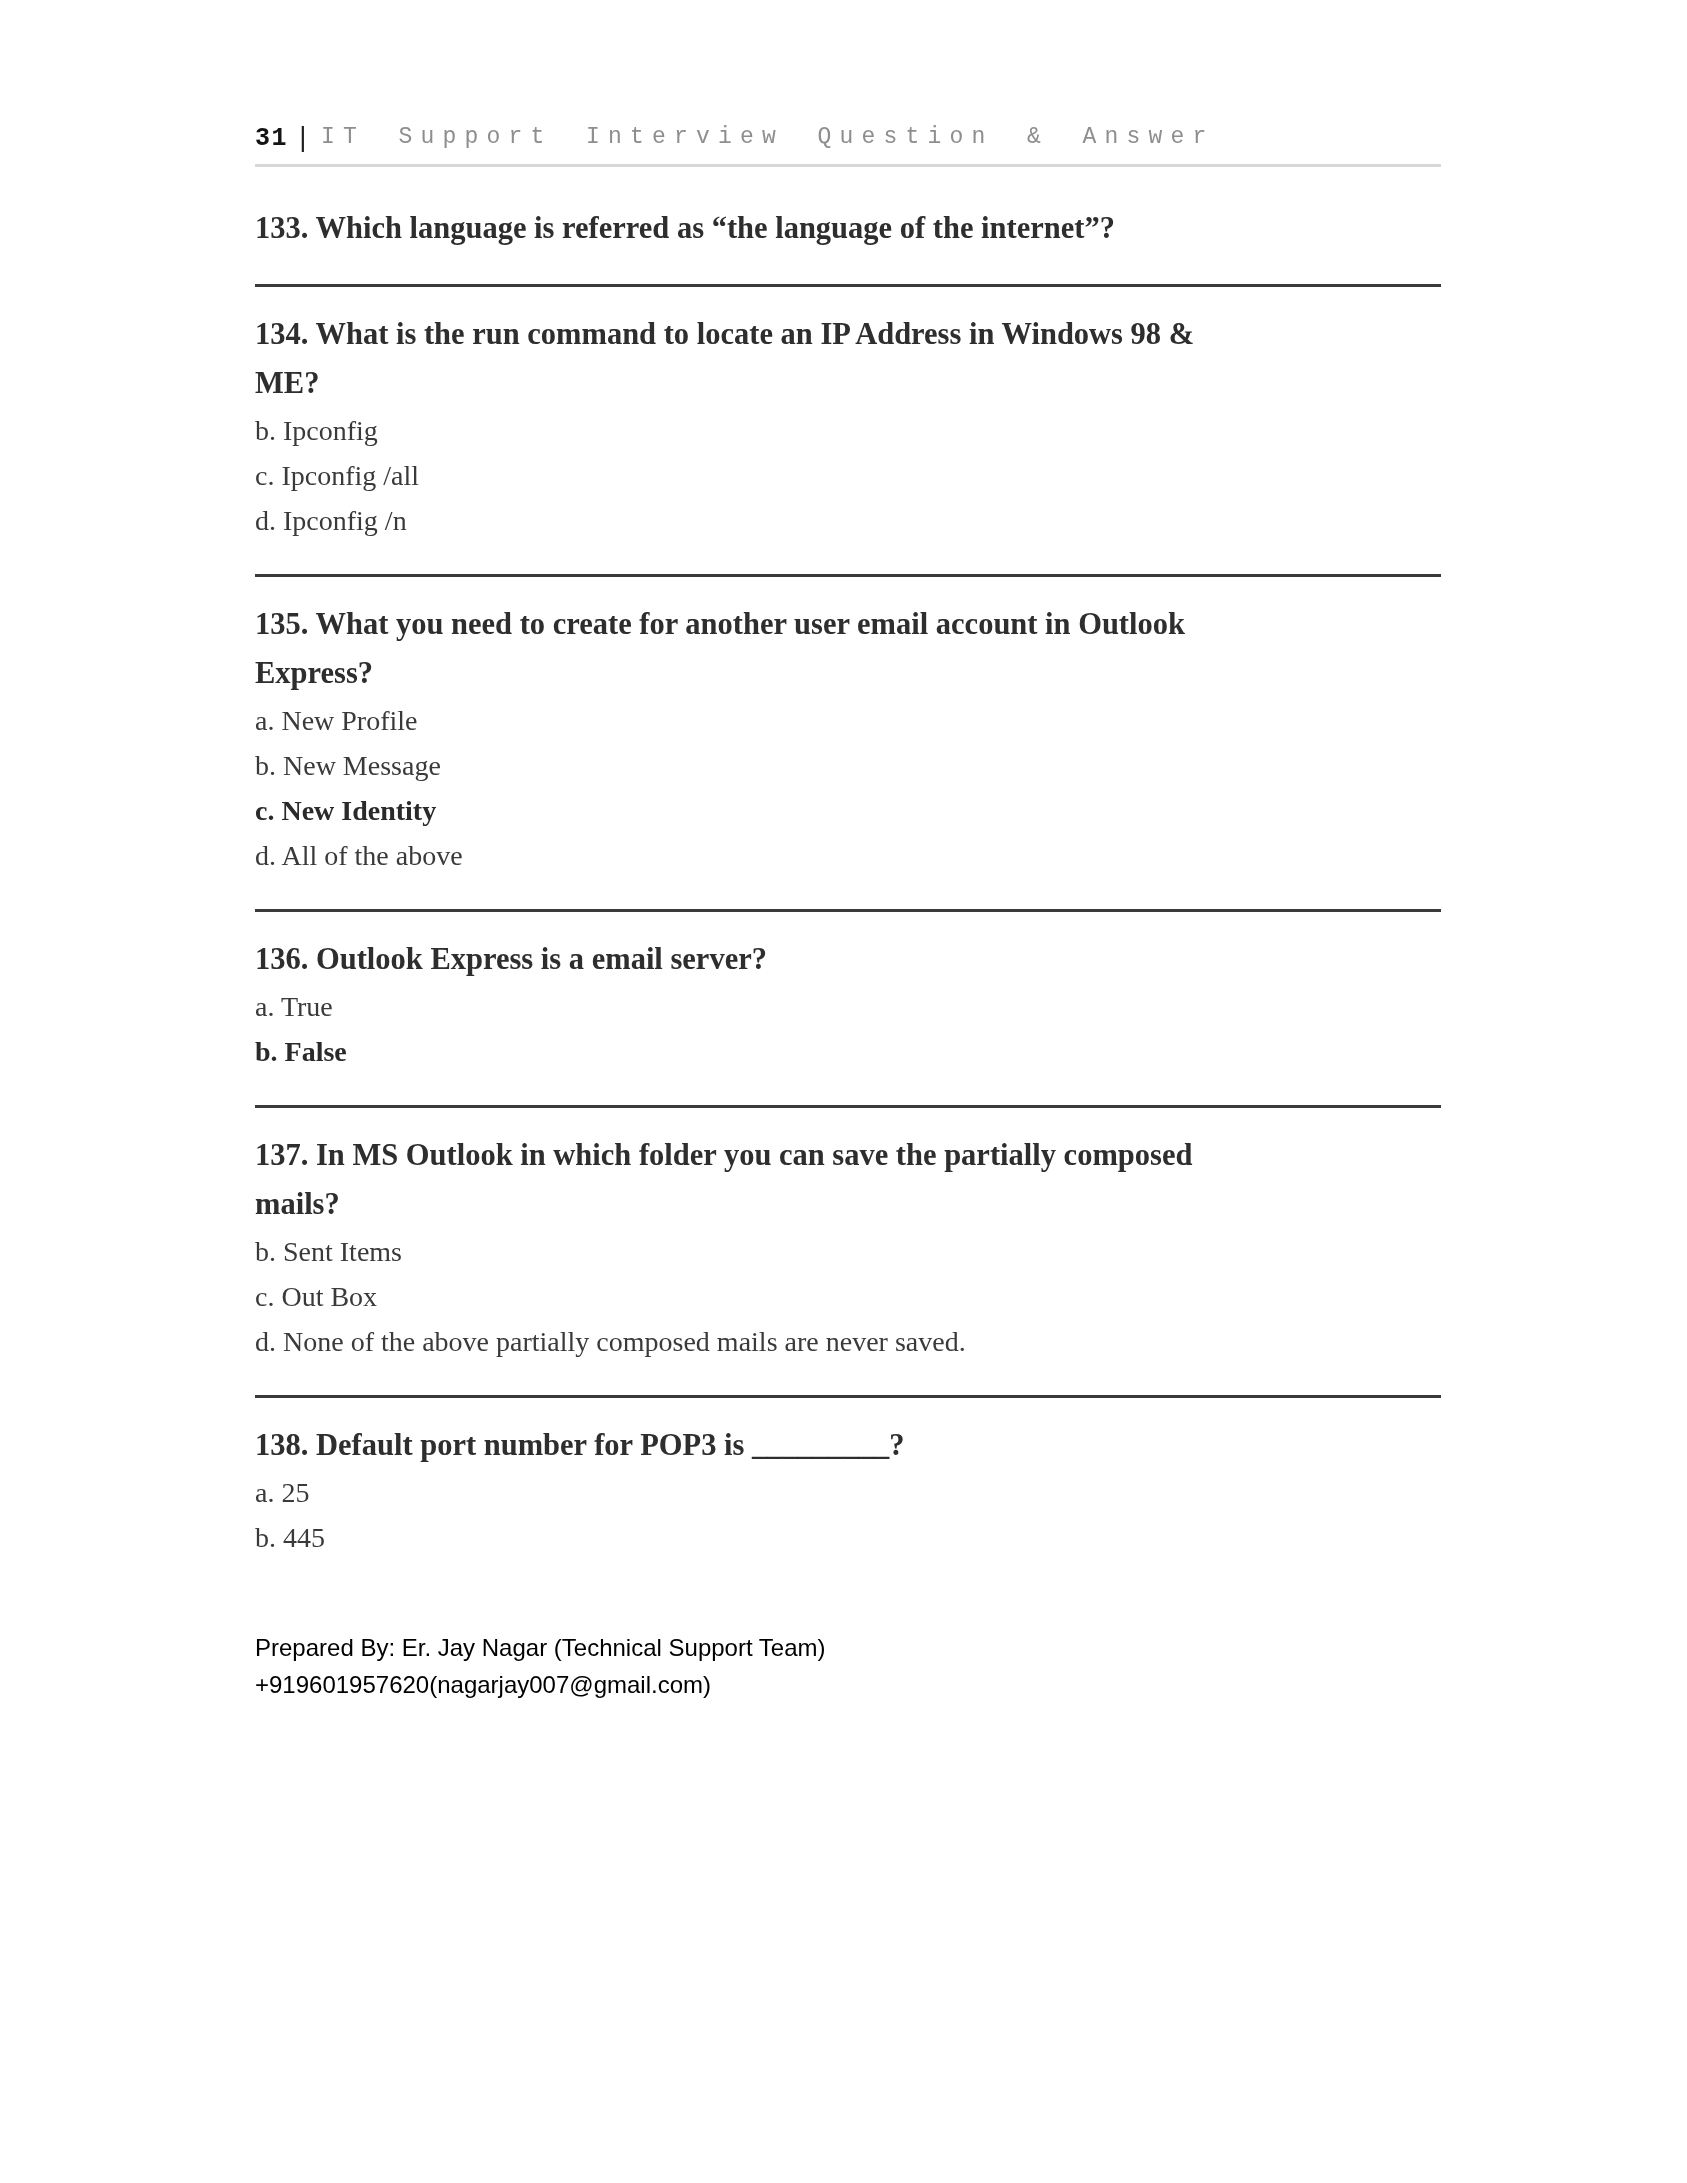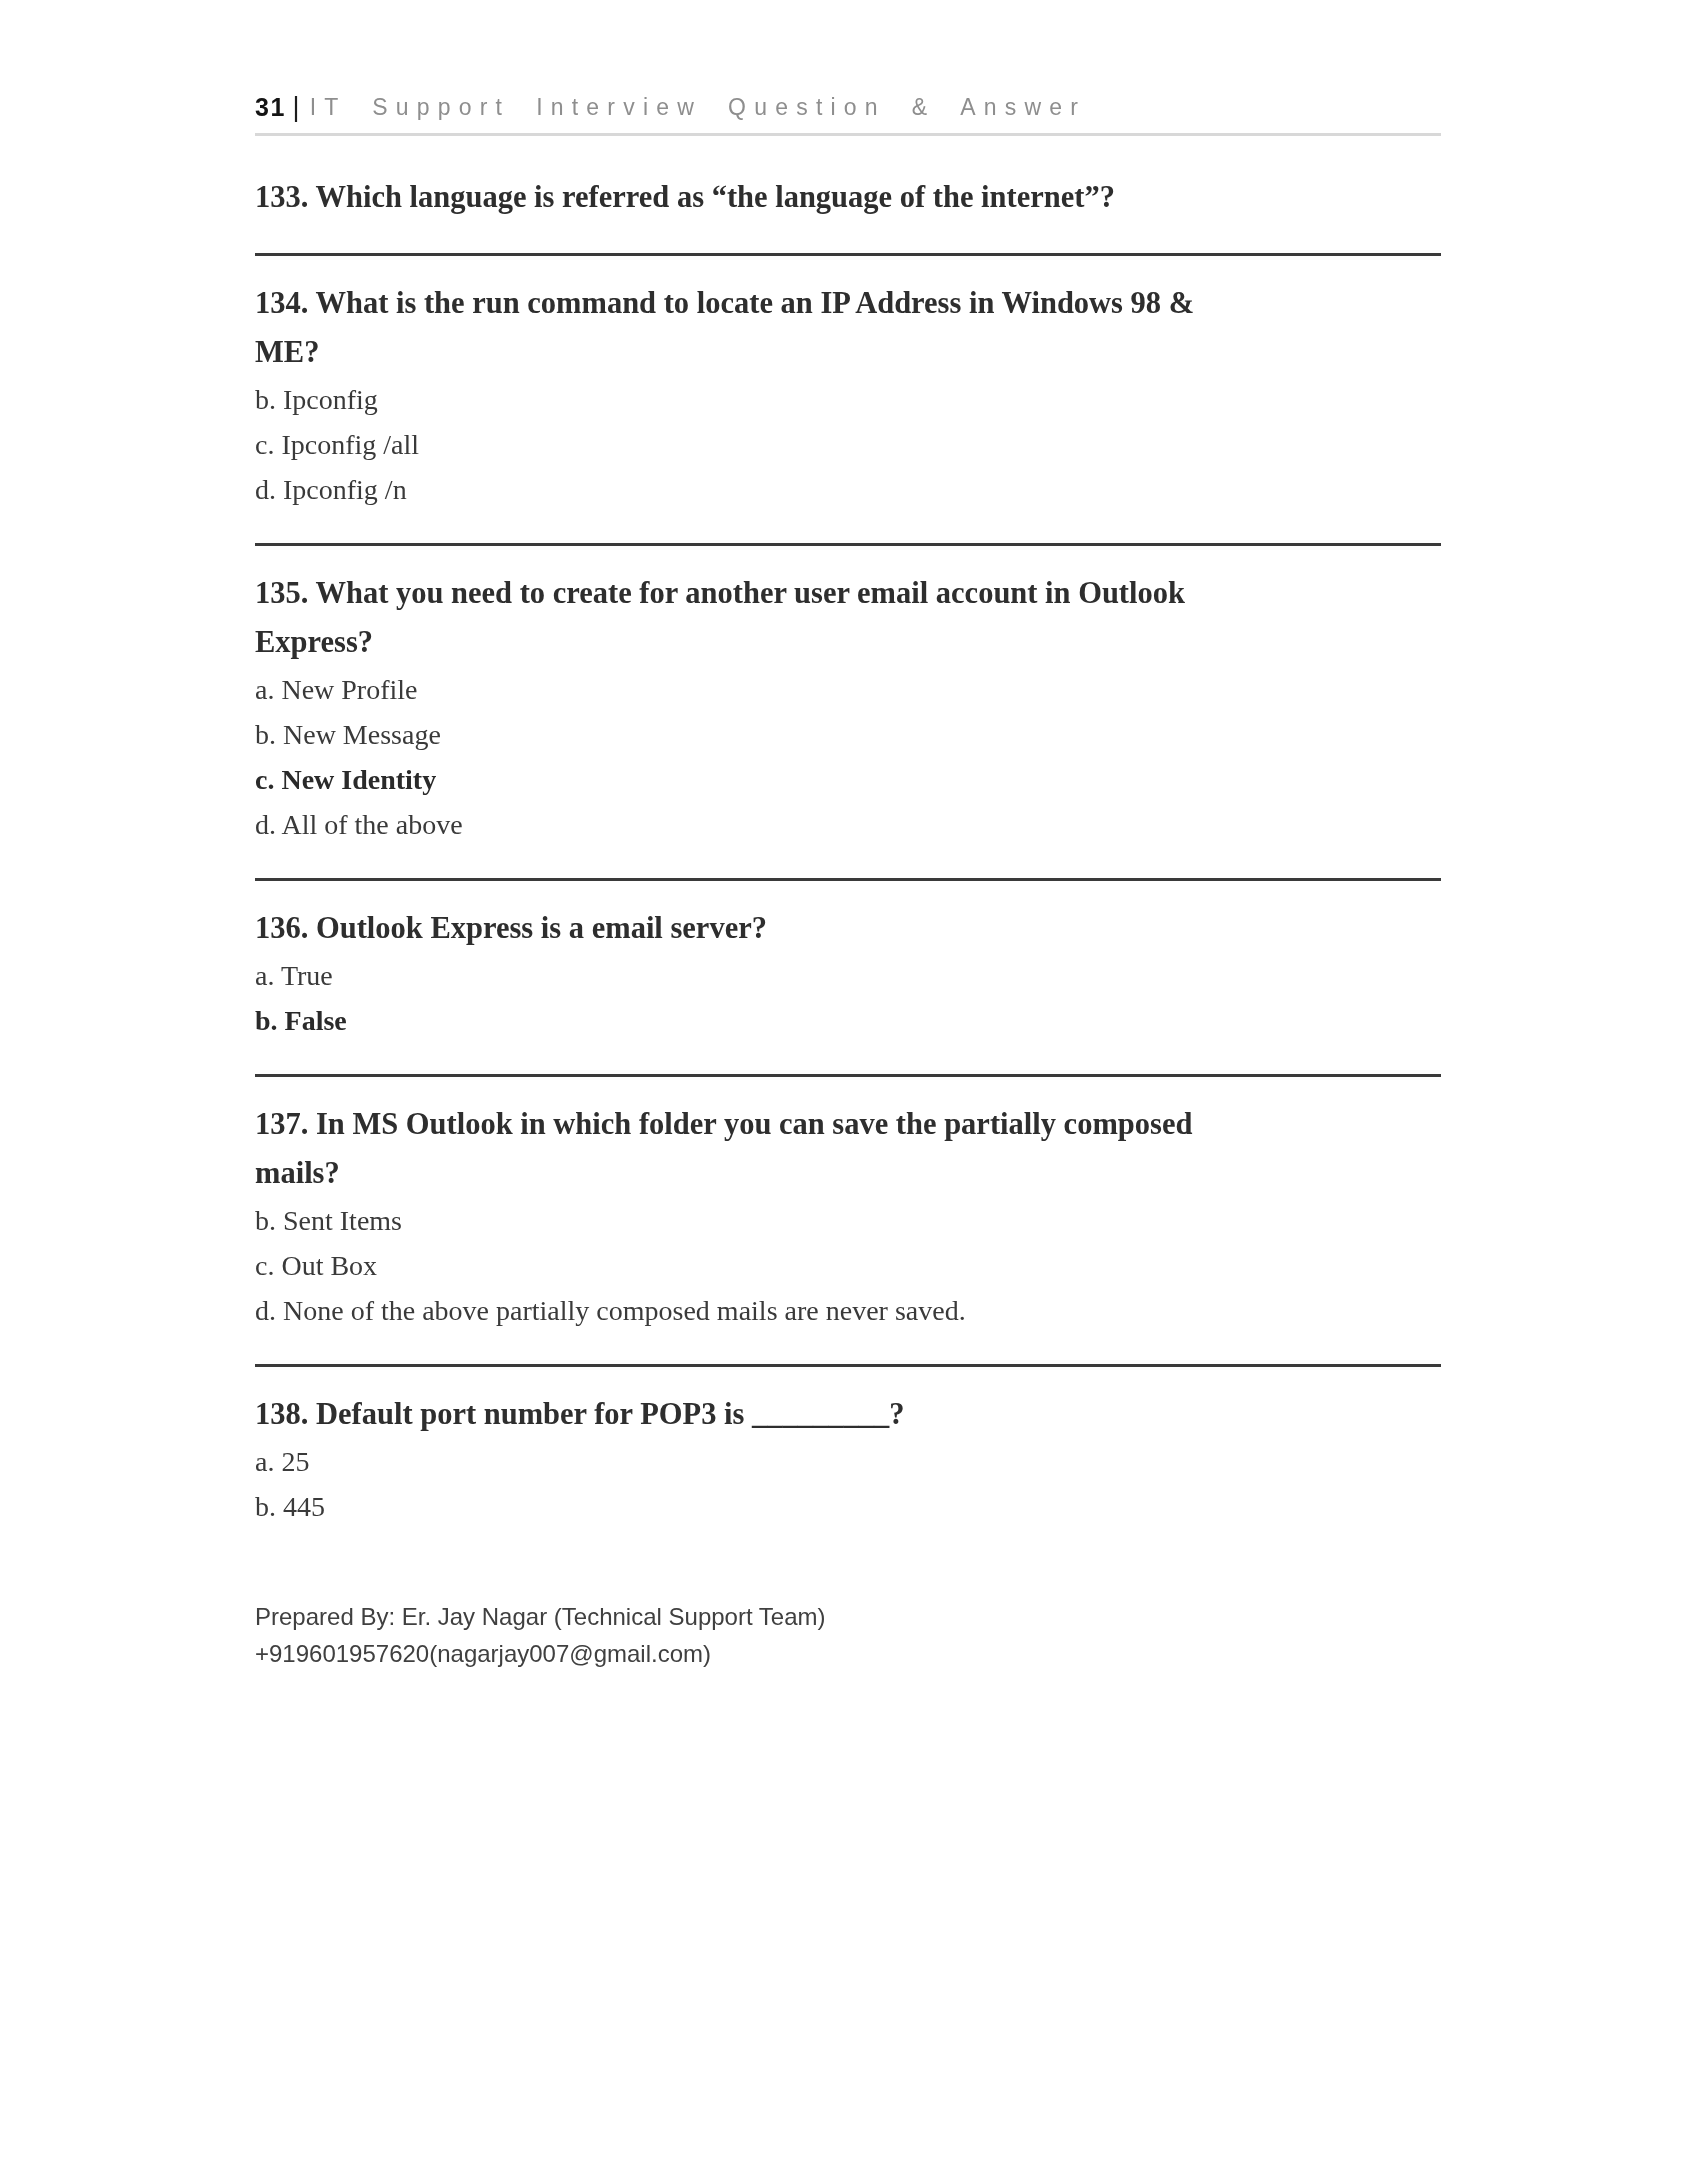--- a/index.html
+++ b/index.html
@@ -9,40 +9,41 @@
     font-family:"Liberation Serif", serif;
   }
   .page {
     width:1687px; height:2183px;
     background:#ffffff;
     padding:92px 246px 0 255px;
     overflow:hidden;
   }
   
   .header {
-    display:flex; align-items:center;
+    display:flex; align-items:flex-start;
     border-bottom:3.3px solid #d8d8d8;
     padding-bottom:10px;
-    font-family:Liberation Sans, sans-serif;
+    font-family:Liberation Mono, monospace;
+    margin-top:32px;
   }
   .pageno { font-size:25px; font-weight:700; color:#141414; letter-spacing:1.6px; }
   .pipe   { font-size:27px; font-weight:300; color:#1d1d1d; margin:0 10px 0 6.6px; }
   .htitle { font-size:23px; color:#8e8e8e; letter-spacing:8.2px; word-spacing:11.5px; font-weight:400; white-space:nowrap; }
   
   .question { margin-top:23px; }
   .question.first { margin-top:37px; }
   .q-title { font-size:30.5px; font-weight:700; color:#2e2e2e; line-height:49px; }
   .opt { font-size:28px; color:#3a3a3a; line-height:45px; }
   .opt.bold { font-weight:700; color:#2a2a2a; }
   .divider { border:none; border-top:3.3px solid #3a3a3a; margin:31px 0 0 0; }
   
   .footer {
     margin-top:69px;
     font-family:"Liberation Sans", sans-serif;
-    font-size:24px; line-height:37px; color:#404040;
+    font-size:24px; line-height:37px; color:#000000;
   }
 </style>
 </head>
 <body>
 
 <div class="page">
 
   <header class="header">
     <span class="pageno">31</span>
     <span class="pipe">|</span>

